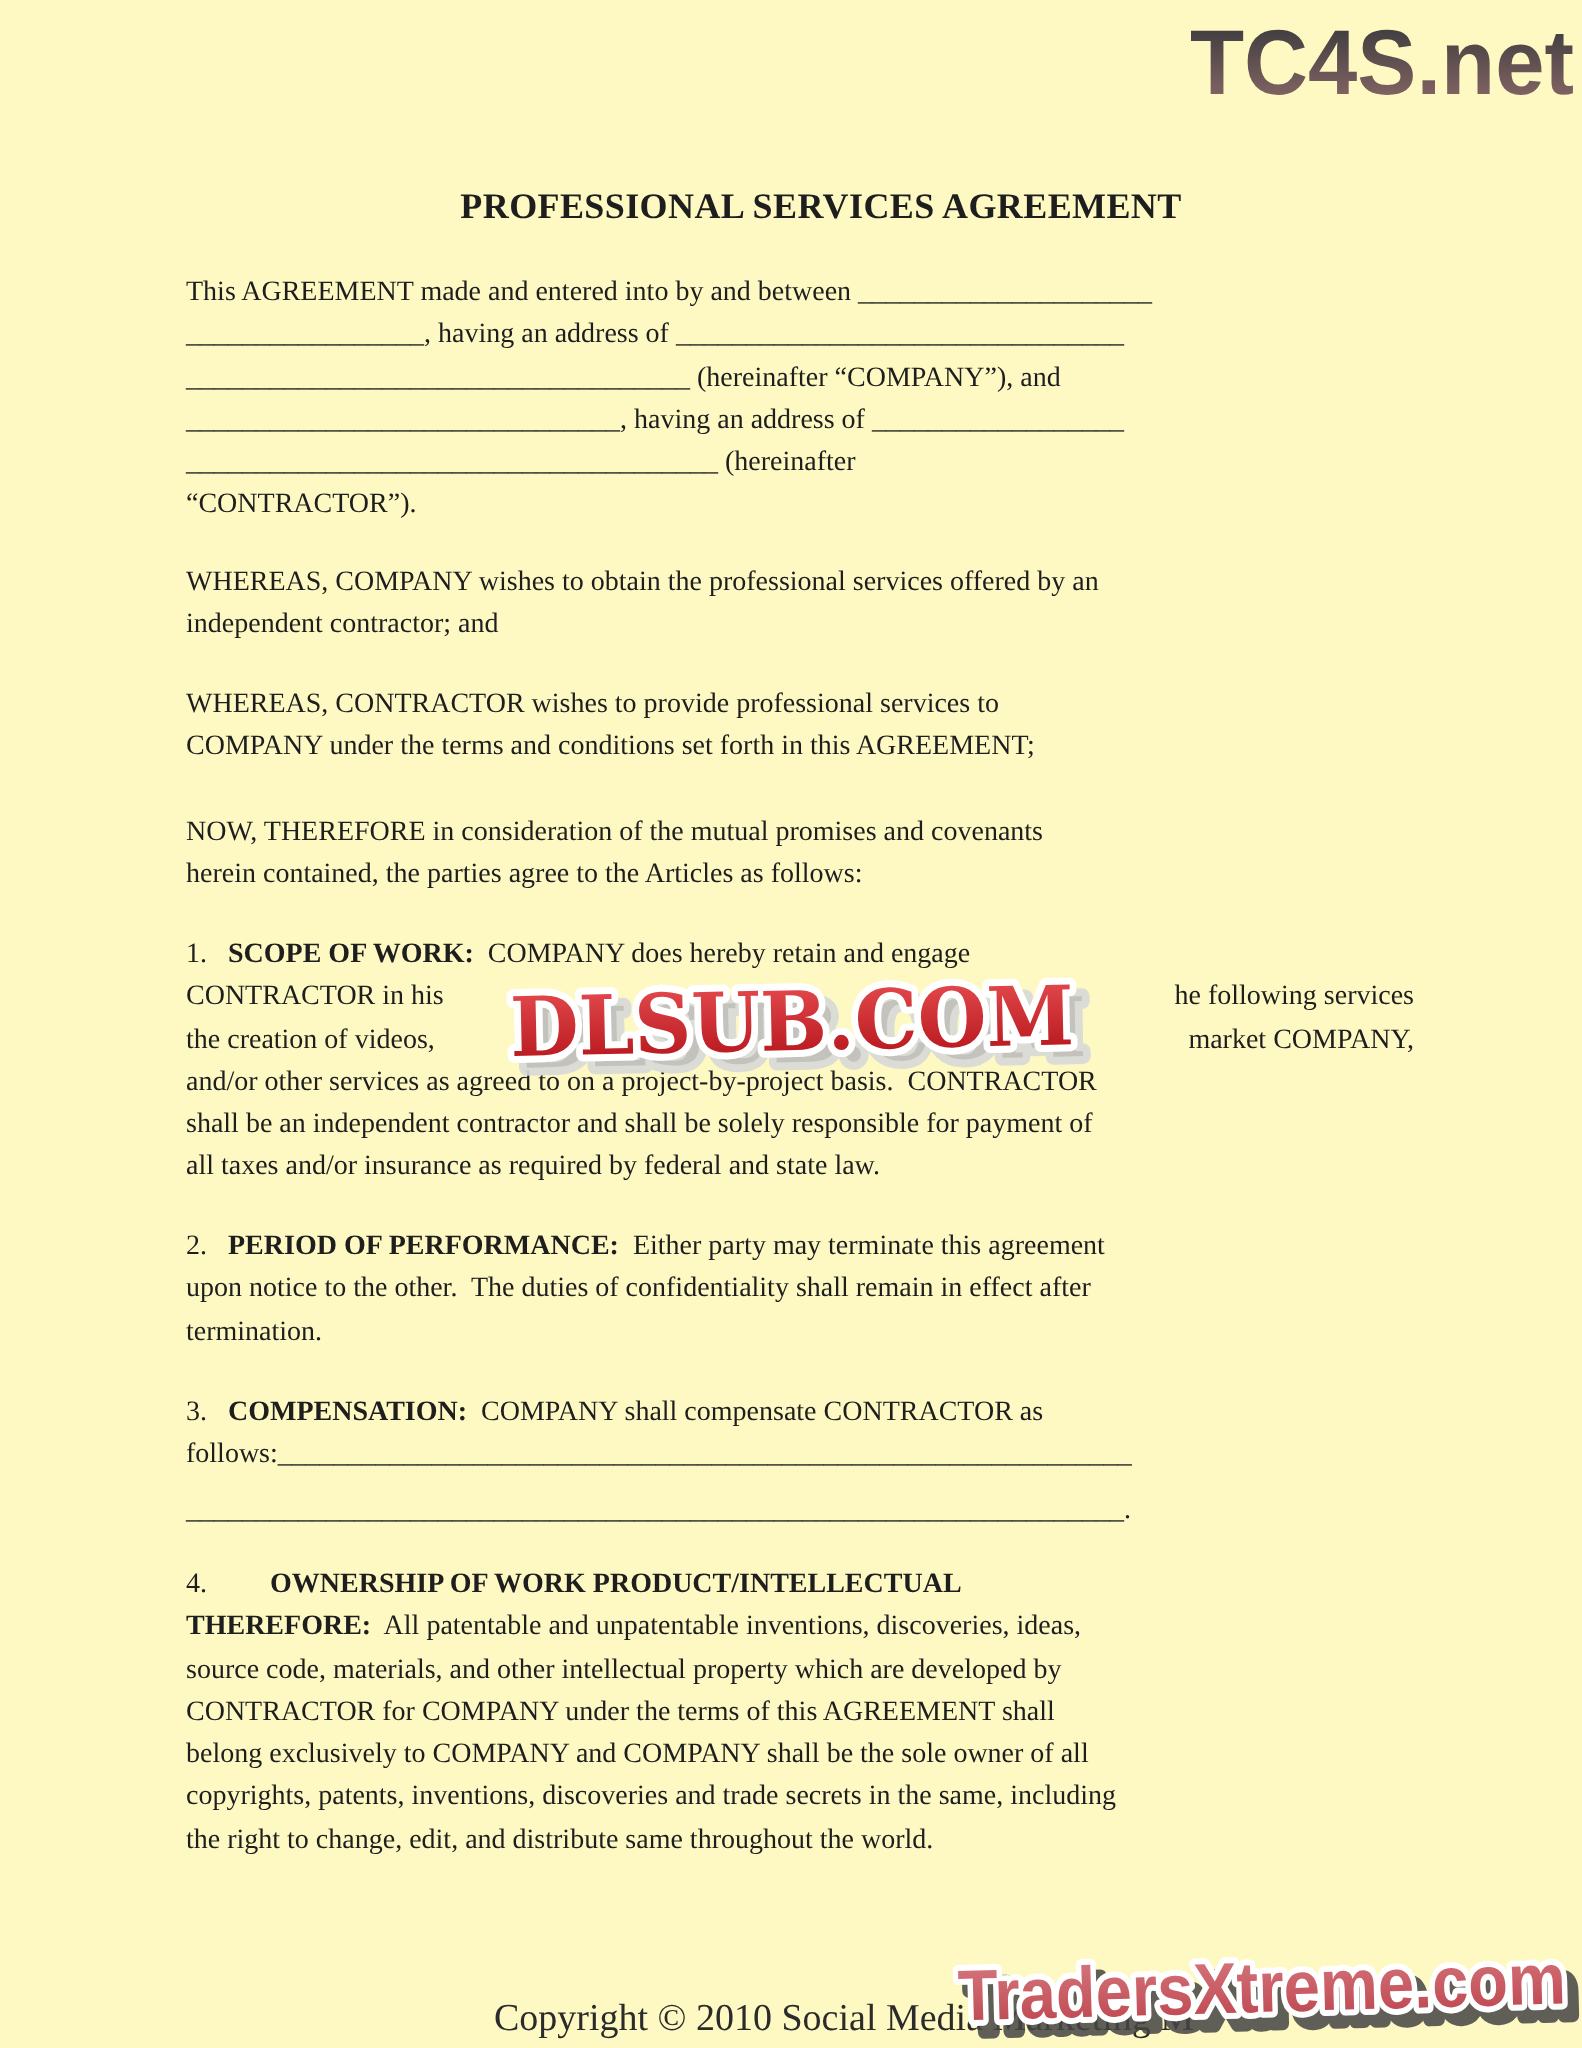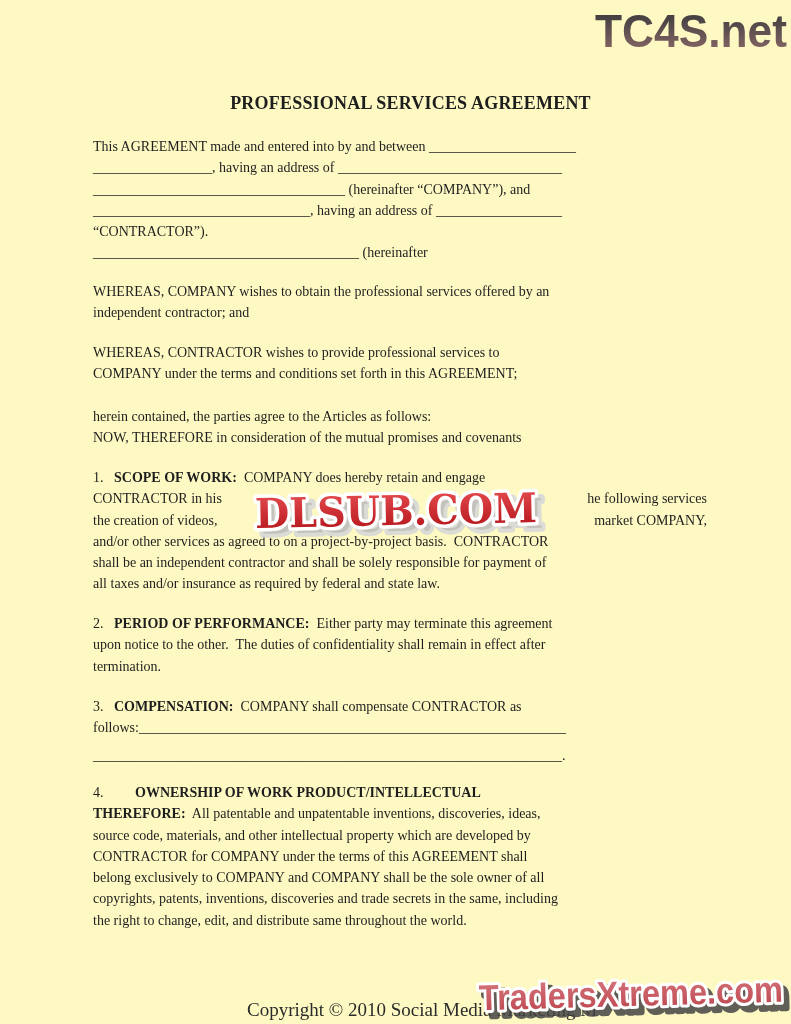--- a/index.html
+++ b/index.html
@@ -50,34 +50,34 @@
   </div>
 
   <div class="doc-title">PROFESSIONAL SERVICES AGREEMENT</div>
 
   <div>
       <div class="para para-intro">
         <div class="line"><span>This AGREEMENT made and entered into by and between _____________________</span></div>
         <div class="line"><span>_________________, having an address of ________________________________</span></div>
         <div class="line"><span>____________________________________ (hereinafter “COMPANY”), and</span></div>
         <div class="line"><span>_______________________________, having an address of __________________</span></div>
+        <div class="line"><span>______________________________________ (hereinafter</span></div>
         <div class="line"><span>“CONTRACTOR”).</span></div>
-        <div class="line"><span>______________________________________ (hereinafter</span></div>
       </div>
       <div class="para para-whereas-company">
         <div class="line"><span>WHEREAS, COMPANY wishes to obtain the professional services offered by an</span></div>
         <div class="line"><span>independent contractor; and</span></div>
       </div>
       <div class="para para-whereas-contractor">
         <div class="line"><span>WHEREAS, CONTRACTOR wishes to provide professional services to</span></div>
         <div class="line"><span>COMPANY under the terms and conditions set forth in this AGREEMENT;</span></div>
       </div>
       <div class="para para-now-therefore">
+        <div class="line"><span>NOW, THEREFORE in consideration of the mutual promises and covenants</span></div>
         <div class="line"><span>herein contained, the parties agree to the Articles as follows:</span></div>
-        <div class="line"><span>NOW, THEREFORE in consideration of the mutual promises and covenants</span></div>
       </div>
       <div class="para para-scope-of-work">
         <div class="line"><span>1.   </span><span class="b">SCOPE OF WORK:</span><span>  COMPANY does hereby retain and engage</span></div>
         <div class="line split"><span>CONTRACTOR in his</span><span>he following services</span></div>
         <div class="line split"><span>the creation of videos,</span><span>market COMPANY,</span></div>
         <div class="line"><span>and/or other services as agreed to on a project-by-project basis.  CONTRACTOR</span></div>
         <div class="line"><span>shall be an independent contractor and shall be solely responsible for payment of</span></div>
         <div class="line"><span>all taxes and/or insurance as required by federal and state law.</span></div>
       </div>
       <div class="para para-period-of-performance">

